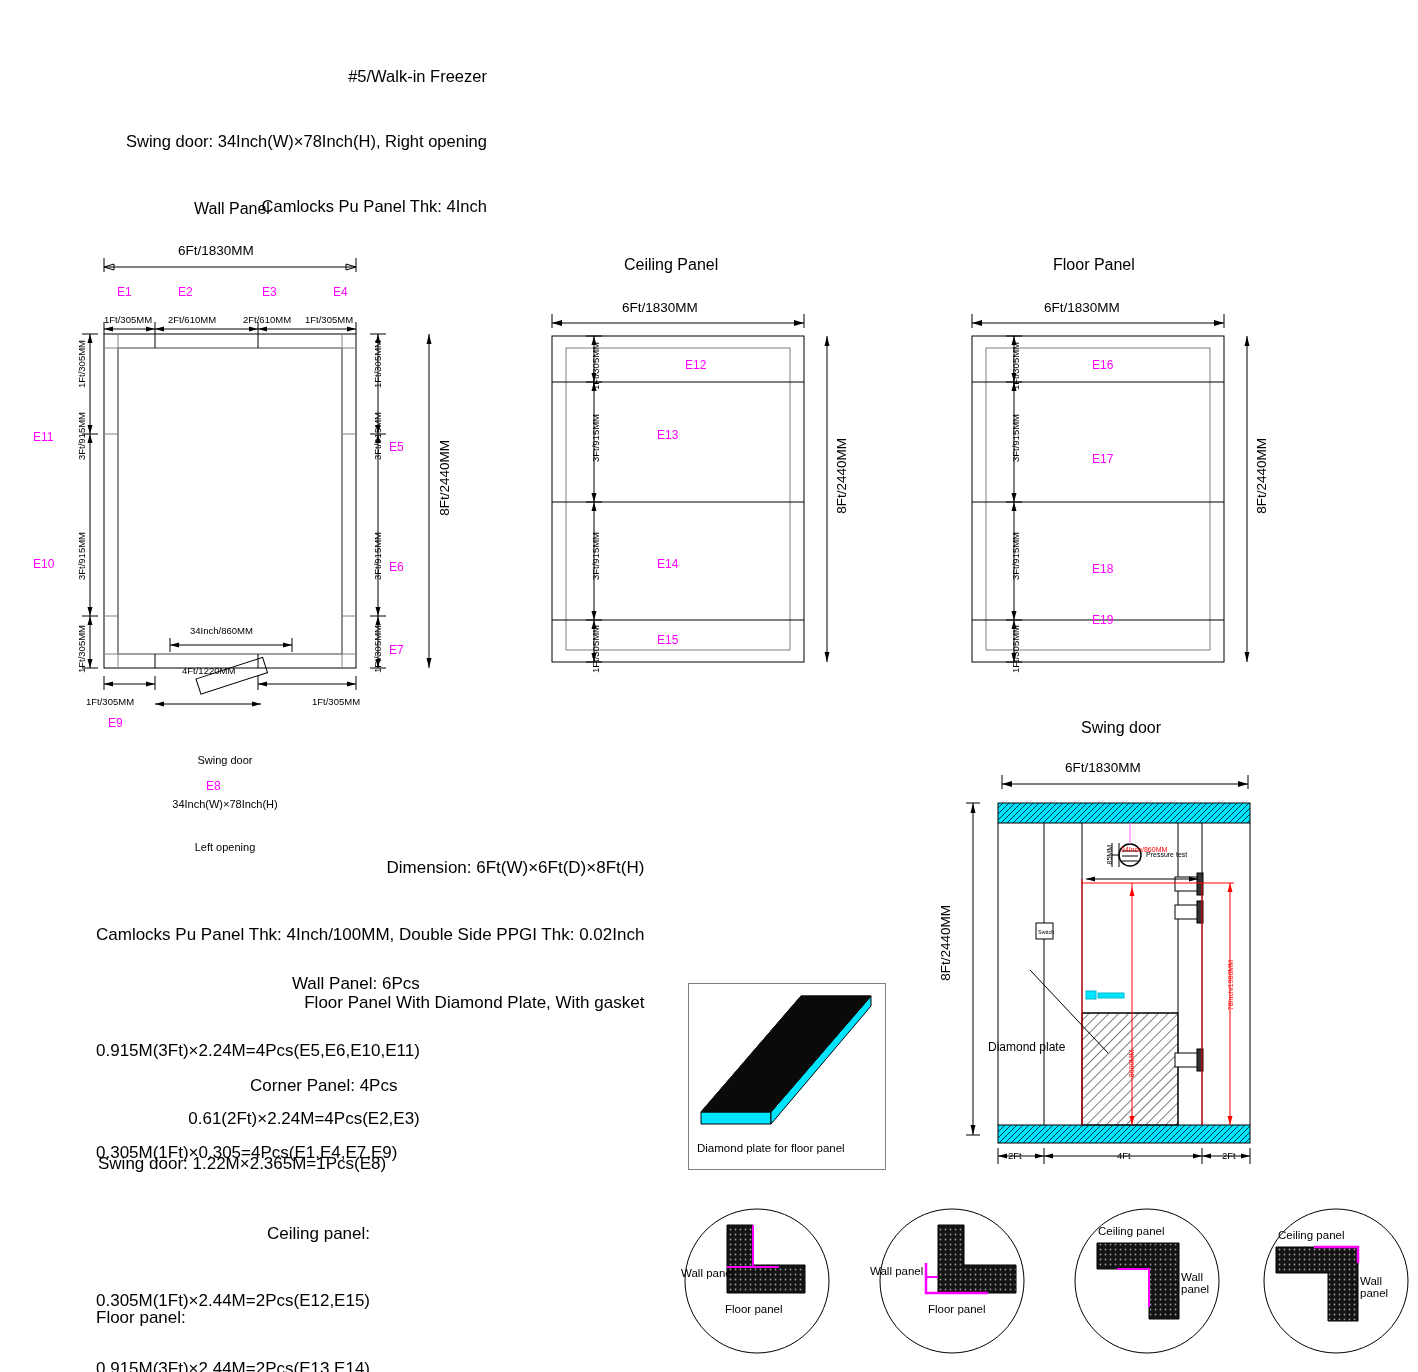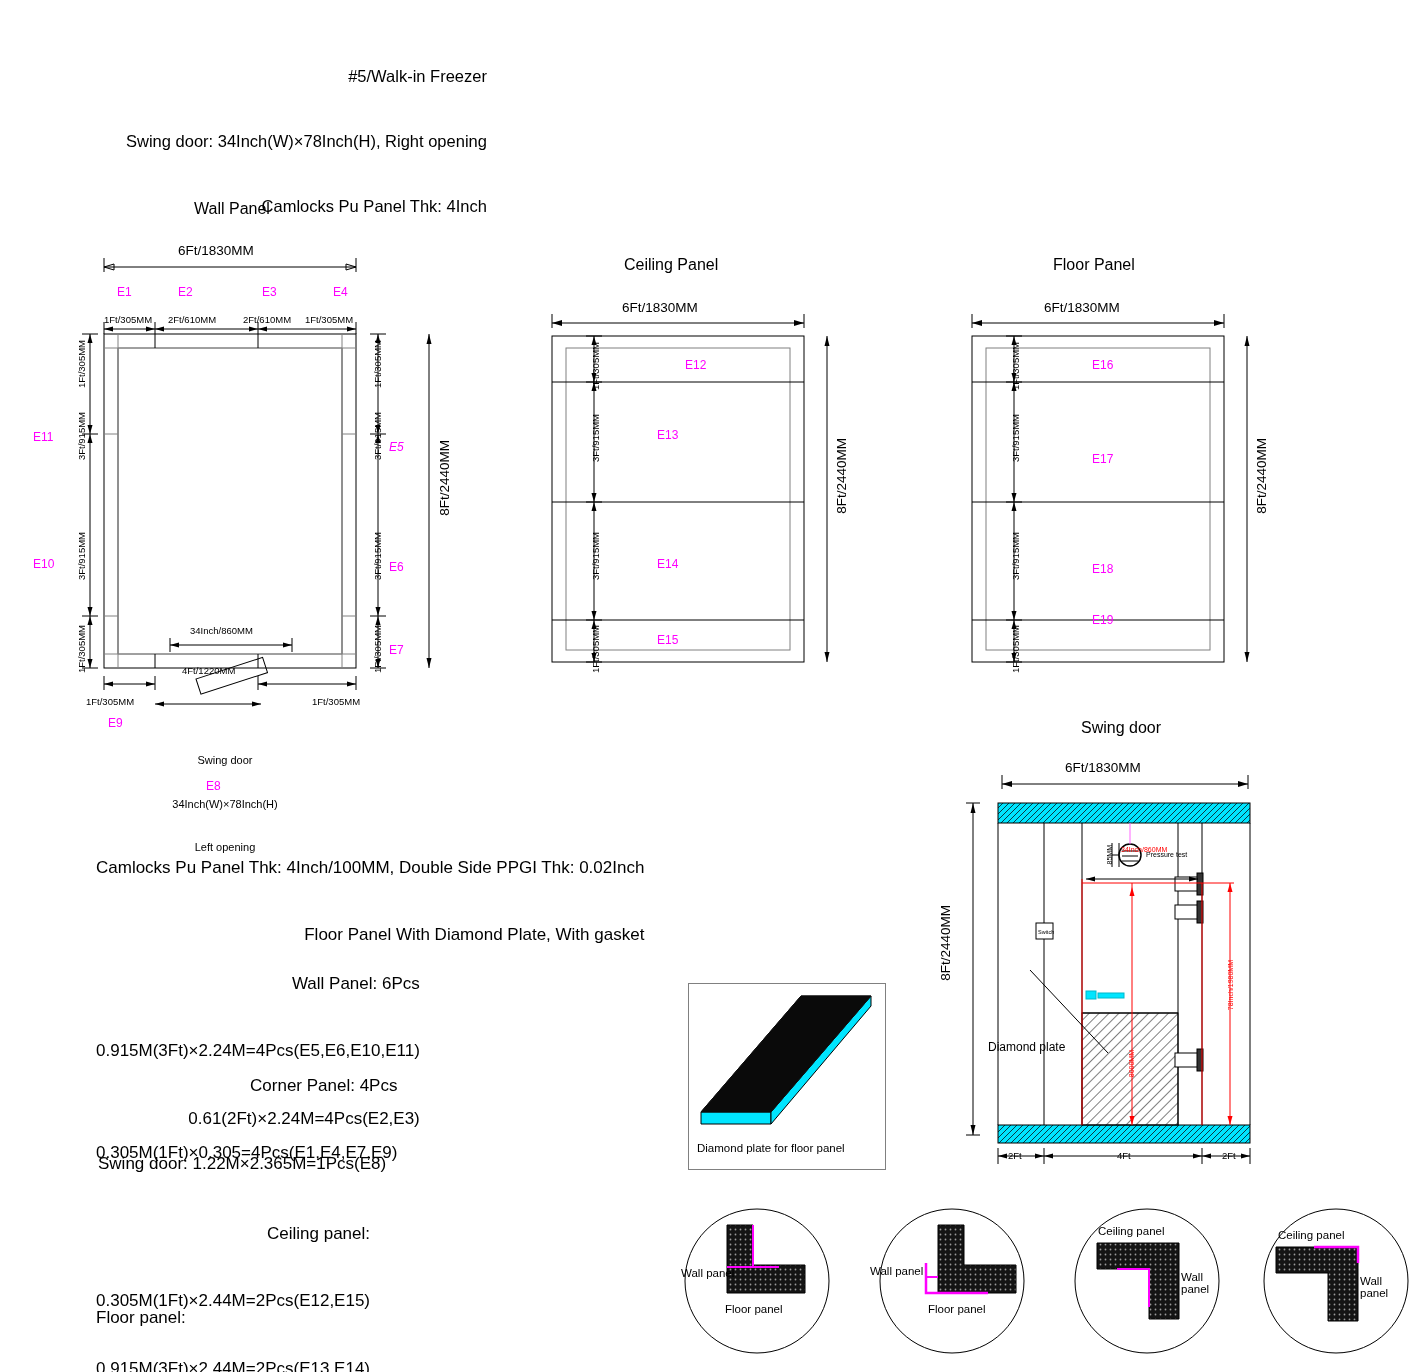--- a/index.html
+++ b/index.html
@@ -125,21 +125,21 @@
     <path d="M8,100 L5.5,91 L10.5,91 Z" fill="#000"></path>
   <path d="M8,100 L5.5,109 L10.5,109 Z" fill="#000"></path>
     <path d="M8,282 L5.5,273 L10.5,273 Z" fill="#000"></path>
   <path d="M8,282 L5.5,291 L10.5,291 Z" fill="#000"></path>
     <path d="M8,334 L5.5,325 L10.5,325 Z" fill="#000"></path>
 </svg>
 <div class="abs dims vert" style="left:372px;top:340px;">1Ft/305MM</div>
 <div class="abs dims vert" style="left:372px;top:412px;">3Ft/915MM</div>
 <div class="abs dims vert" style="left:372px;top:532px;">3Ft/915MM</div>
 <div class="abs dims vert" style="left:372px;top:625px;">1Ft/305MM</div>
-<div class="abs elbl mag" style="left:389px;top:440px;font-style:italic;">E5</div>
+<div class="abs elbl mag" style="left:389px;top:440px;">E5</div>
 <div class="abs elbl mag" style="left:389px;top:560px;">E6</div>
 <div class="abs elbl mag" style="left:389px;top:643px;">E7</div>
 
 <svg class="abs" style="left:422px;top:334px;" width="14" height="338">
   <line class="ln" x1="7" y1="0" x2="7" y2="334"></line>
   <path d="M7,0 L4.5,10 L9.5,10 Z" fill="#000"></path>
     <path d="M7,334 L4.5,324 L9.5,324 Z" fill="#000"></path>
 </svg>
 <div class="abs dim vert" style="left:437px;top:440px;">8Ft/2440MM</div>
 
@@ -286,20 +286,21 @@
 <div class="abs elbl mag" style="left:1092px;top:613px;">E19</div>
 
 <svg class="abs" style="left:1240px;top:336px;" width="14" height="330">
   <line class="ln" x1="7" y1="0" x2="7" y2="326"></line>
   <path d="M7,0 L4.5,10 L9.5,10 Z" fill="#000"></path>
     <path d="M7,326 L4.5,316 L9.5,316 Z" fill="#000"></path>
 </svg>
 <div class="abs dim vert" style="left:1254px;top:438px;">8Ft/2440MM</div>
 
 <div class="abs txt spec" style="left:96px;top:812px;">
+  <div>Dimension: 6Ft(W)×6Ft(D)×8Ft(H)</div>
   <div>Camlocks Pu Panel Thk: 4Inch/100MM, Double Side PPGI Thk: 0.02Inch</div>
   <div>Floor Panel With Diamond Plate, With gasket</div>
 </div>
 <div class="abs txt spec" style="left:96px;top:928px;">
   <div>Wall Panel: 6Pcs</div>
   <div>0.915M(3Ft)×2.24M=4Pcs(E5,E6,E10,E11)</div>
   <div>0.61(2Ft)×2.24M=4Pcs(E2,E3)</div>
 </div>
 <div class="abs txt spec" style="left:96px;top:1030px;">
   <div>Corner Panel: 4Pcs</div>

